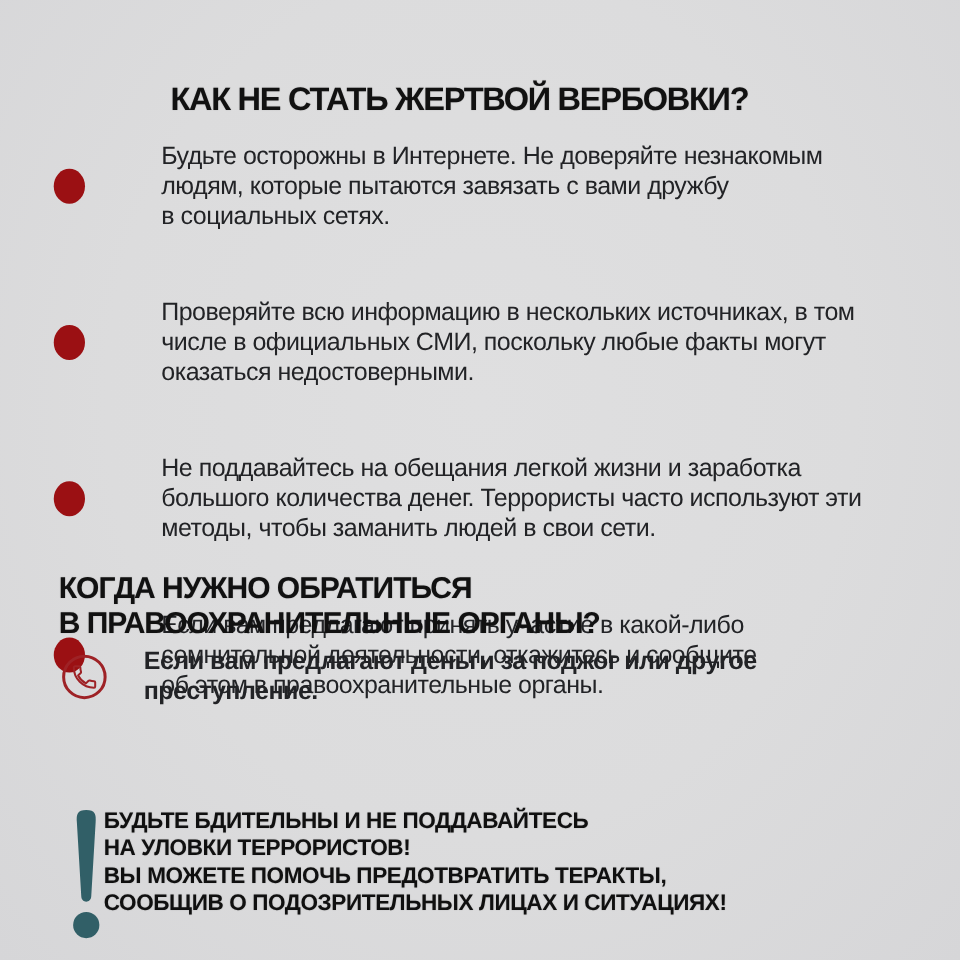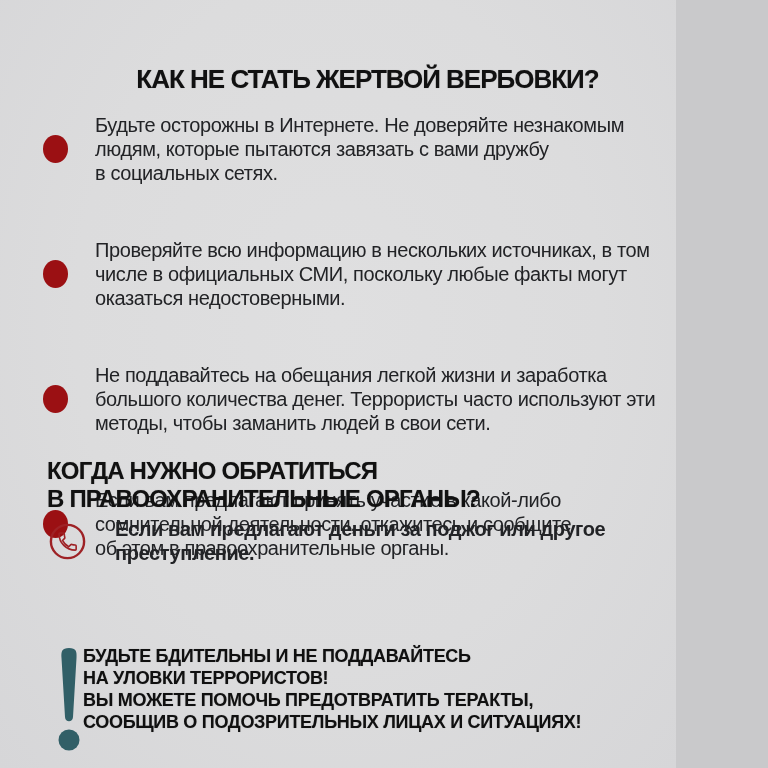--- a/index.html
+++ b/index.html
@@ -3,37 +3,37 @@
 <meta charset="utf-8">
 <style>
   html, body { margin: 0; padding: 0; }
   body {
     width: 768px; height: 768px;
     font-family: "Liberation Sans", sans-serif;
     background: #c9c9cb;
   }
   .poster {
     position: relative;
-    width: 676px; height: 768px;
+    width: 768px; height: 768px;
     background: radial-gradient(ellipse at 50% 42%, #dfdfe0 0%, #dcdcdd 55%, #d6d6d8 100%);
     color: #1c1c1e;
     overflow: hidden;
   }
   .title {
     position: absolute;
     top: 47px; left: 0; width: 735px;
     text-align: center;
     font-size: 26px; font-weight: bold;
     letter-spacing: -1px;
     color: #111;
     text-shadow: 0 0 1px rgba(0,0,0,0.25);
     white-space: pre-line;
   }
   .tips { position: absolute; top: 93px; left: 0; right: 0; }
-  .tip-row { position: relative; display: flex; margin-bottom: 13px; min-height: 72px; }
+  .tip-row { position: relative; display: flex; margin-bottom: 13px; min-height: 72px; padding-left: 34px; }
   .dot {
     position: absolute; left: 43px; top: 50%;
     width: 25px; height: 28px; margin-top: -14px;
     border-radius: 50%;
     background: #9b1013;
   }
   .tip-text, .call-text {
     margin-left: 95px;
     font-size: 20px; line-height: 24px;
     letter-spacing: -0.4px;

